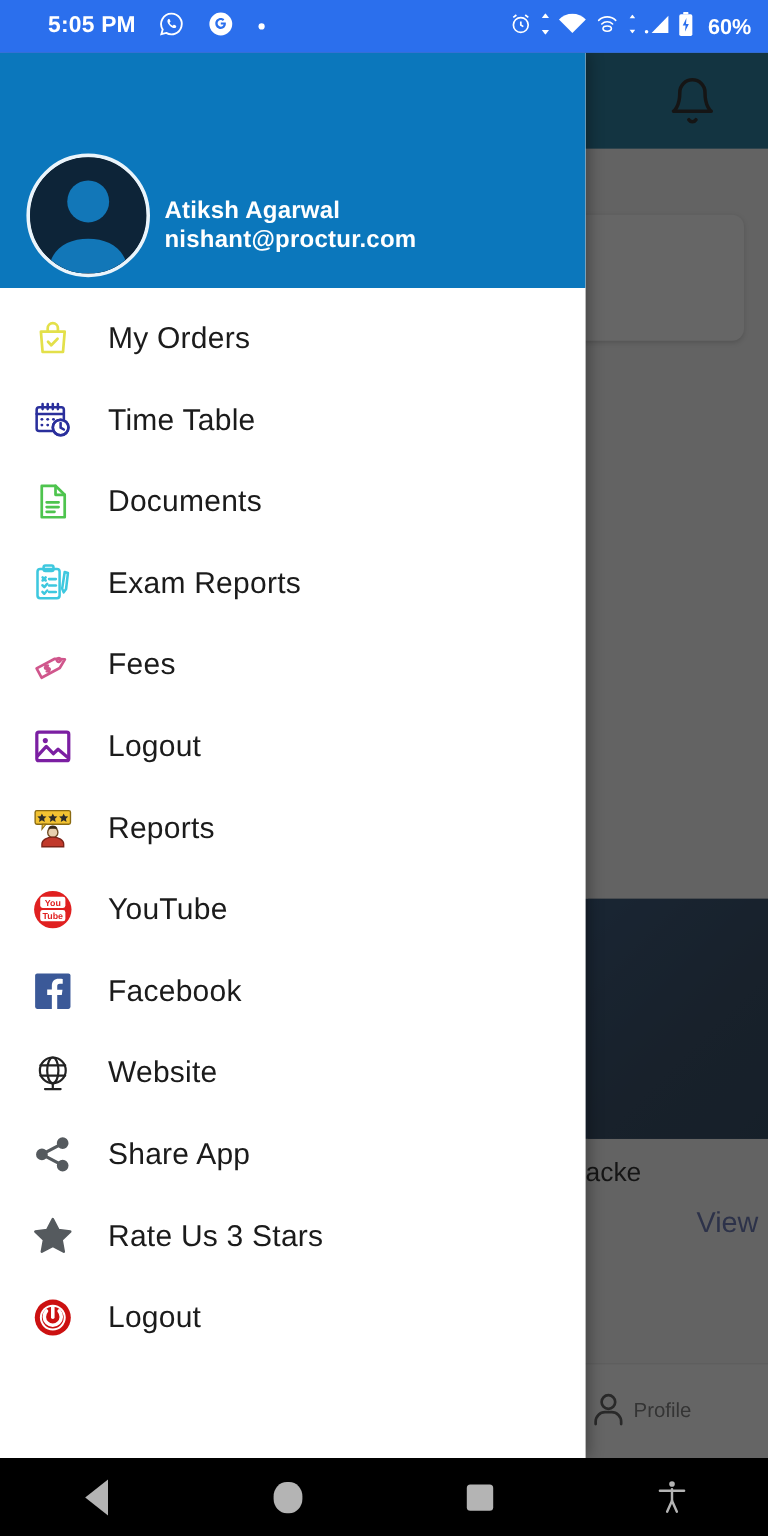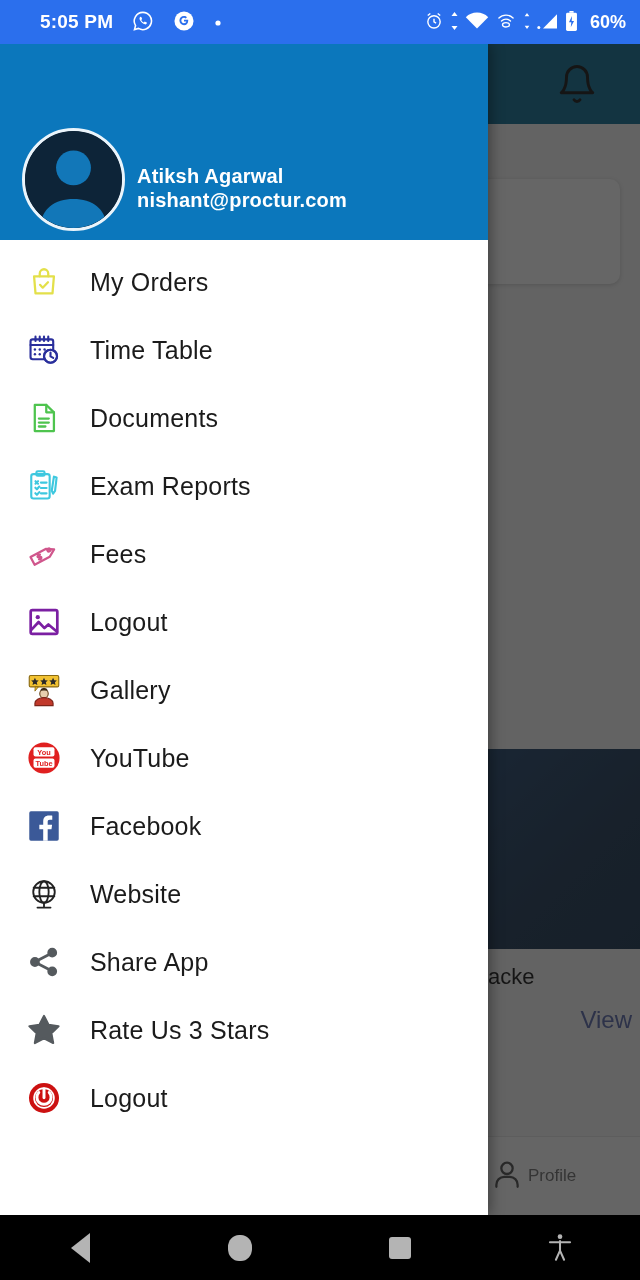--- a/index.html
+++ b/index.html
@@ -215,21 +215,21 @@
             <g fill="#2a2a2a">
               <path d="M5.6 3.4l.8 1.7 1.9.2-1.4 1.3.4 1.8-1.7-.9-1.7.9.4-1.8L2.9 5.3l1.9-.2z"></path>
               <path d="M12 3.4l.8 1.7 1.9.2-1.4 1.3.4 1.8-1.7-.9-1.7.9.4-1.8L9.3 5.3l1.9-.2z"></path>
               <path d="M18.4 3.4l.8 1.7 1.9.2-1.4 1.3.4 1.8-1.7-.9-1.7.9.4-1.8-1.4-1.3 1.9-.2z"></path>
             </g>
             <circle cx="12" cy="14.6" r="3" fill="#e8cfae" stroke="#6d4a22" stroke-width=".8"></circle>
             <path d="M9.2 12.4a3 3 0 0 1 5.6 0z" fill="#3a2a18"></path>
             <path d="M5.6 23v-1.6c0-2.4 2.9-4 6.4-4s6.4 1.6 6.4 4V23z" fill="#c1392b" stroke="#7d2419" stroke-width=".8"></path>
           </svg>
         </span>
-        <span class="mlabel">Gallery</span>
+        <span class="mlabel">Reports</span>
       </div>
 
       <div class="mitem">
         <span class="micon">
           <svg width="34" height="34" viewBox="0 0 24 24">
             <circle cx="12" cy="12" r="11" fill="#e02020"></circle>
             <rect x="4.6" y="4.4" width="14.8" height="6.6" rx="1.4" fill="#fff"></rect>
             <text x="12" y="9.6" font-family="Liberation Sans, sans-serif" font-size="5.2" font-weight="bold" fill="#e02020" text-anchor="middle">You</text>
             <rect x="4.6" y="12.3" width="14.8" height="6.6" rx="1.4" fill="#fff"></rect>
             <text x="12" y="17.5" font-family="Liberation Sans, sans-serif" font-size="5.2" font-weight="bold" fill="#e02020" text-anchor="middle">Tube</text>

